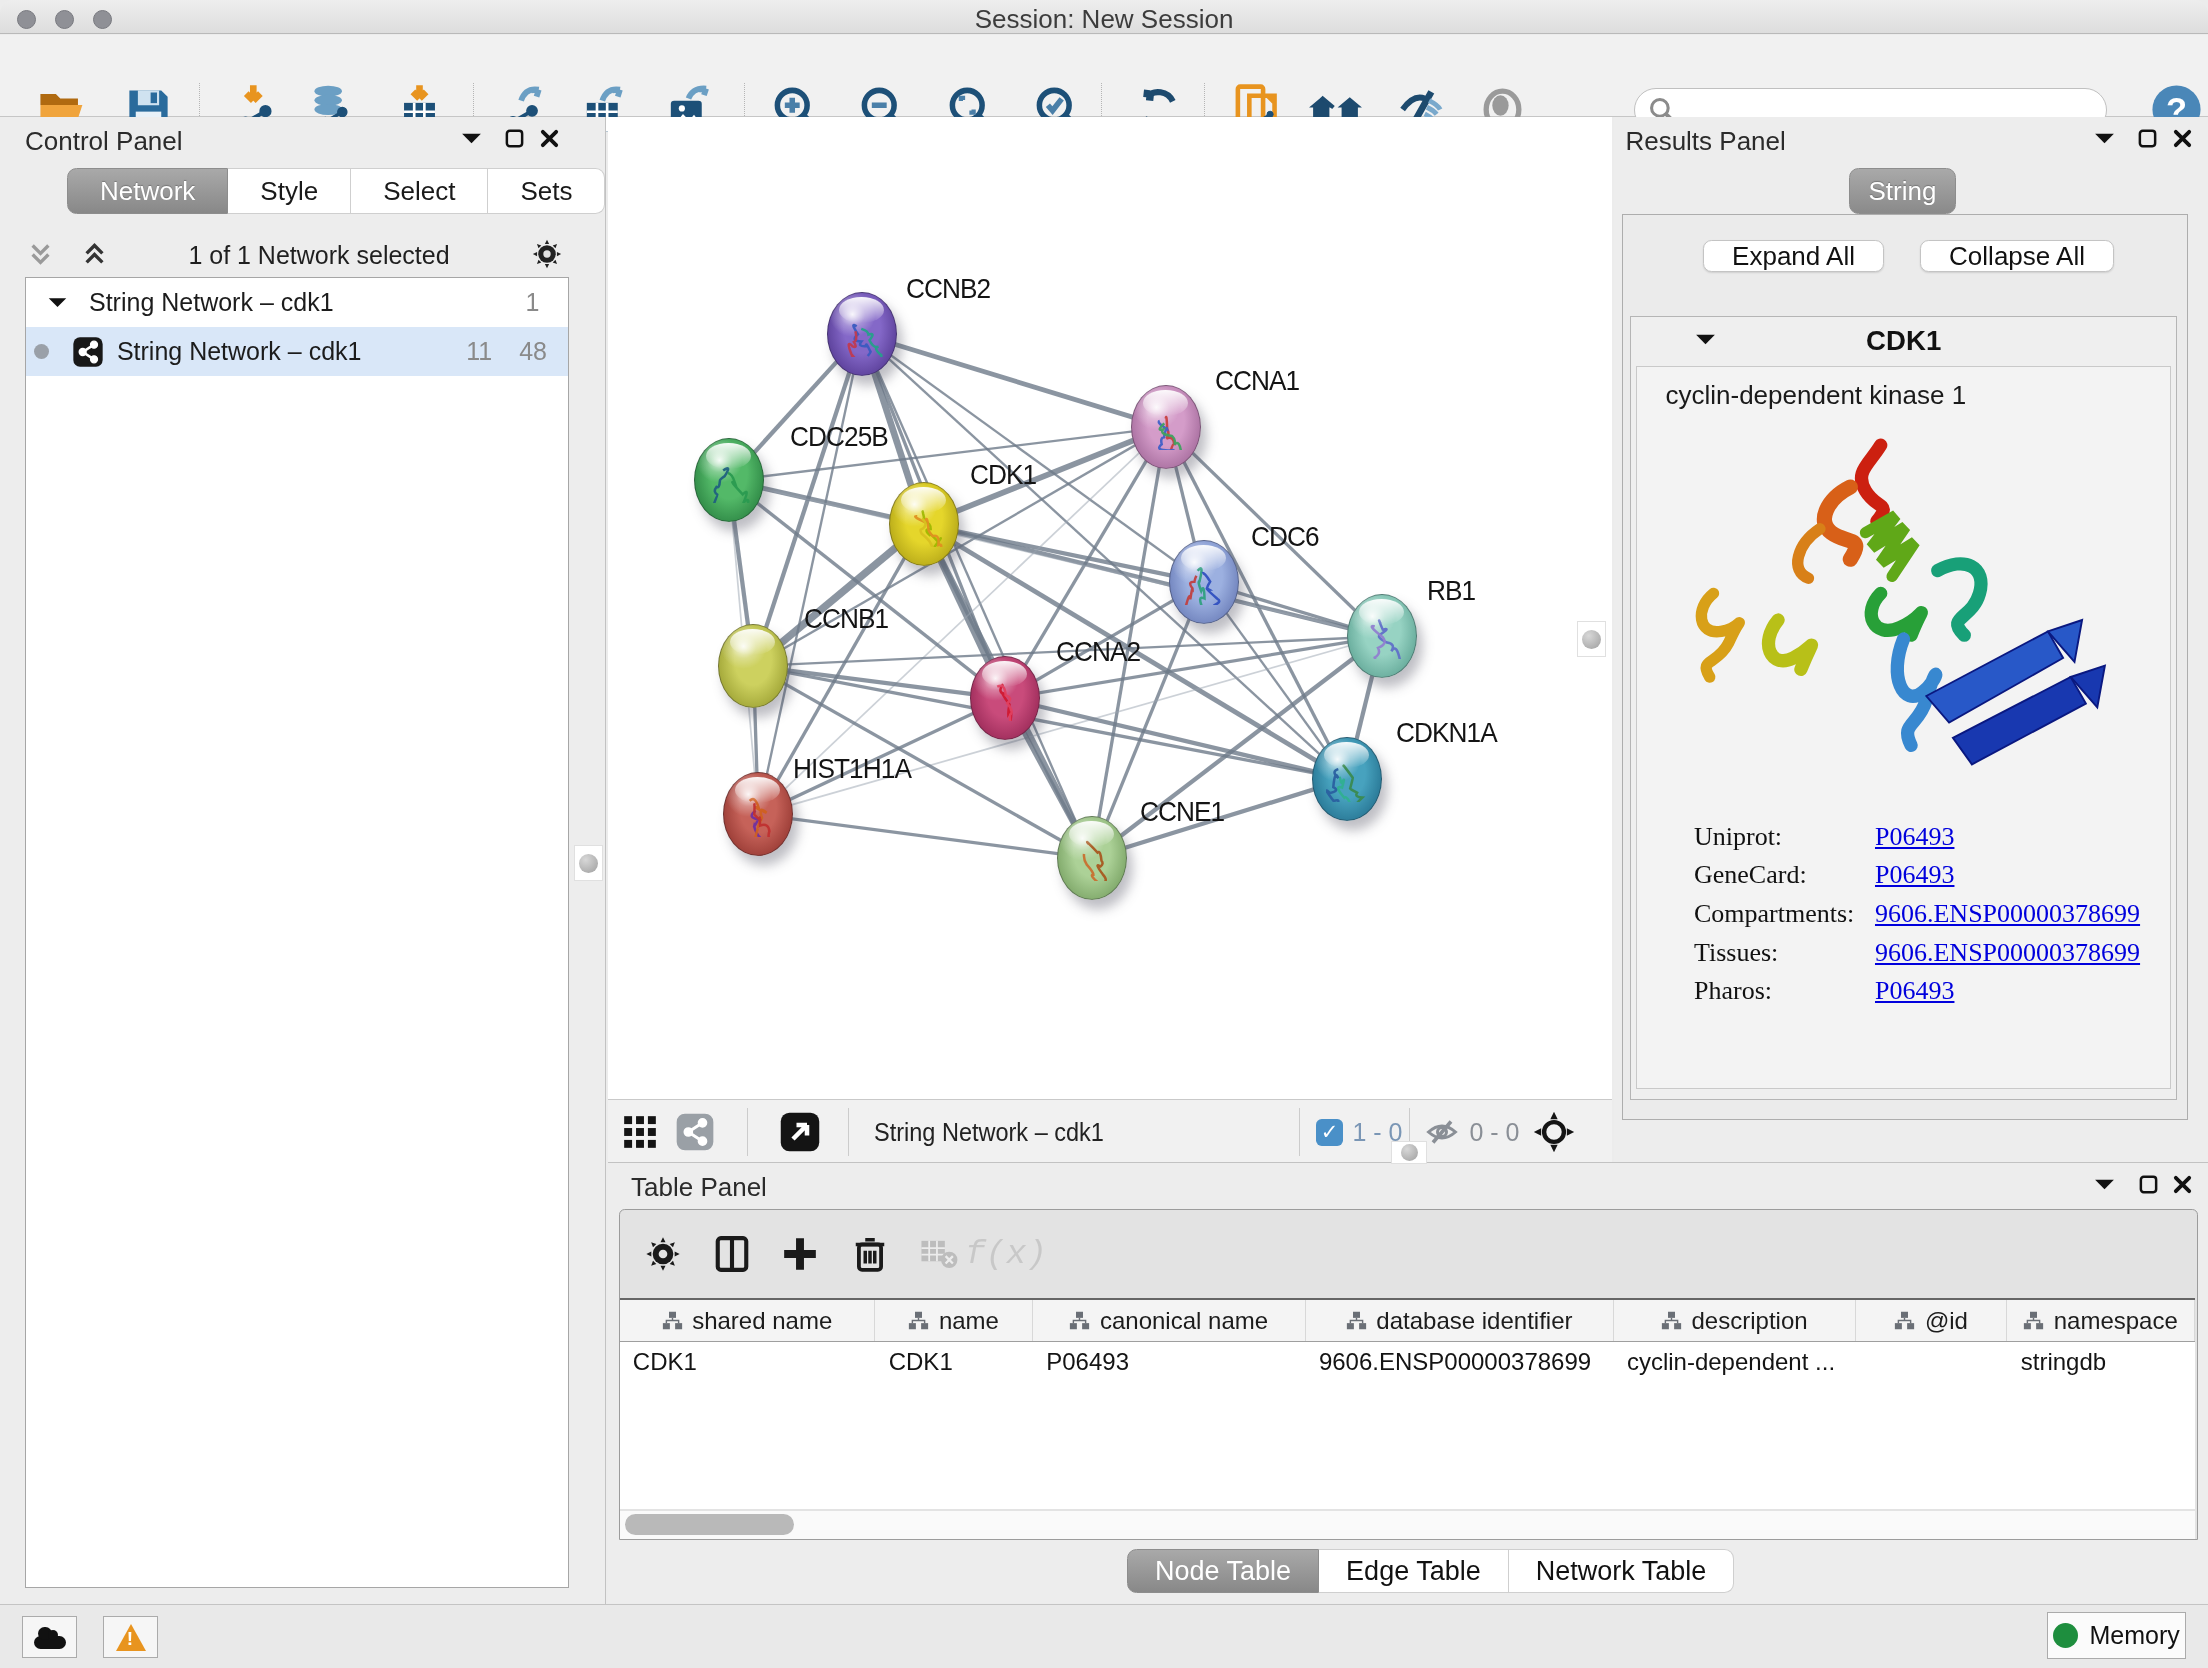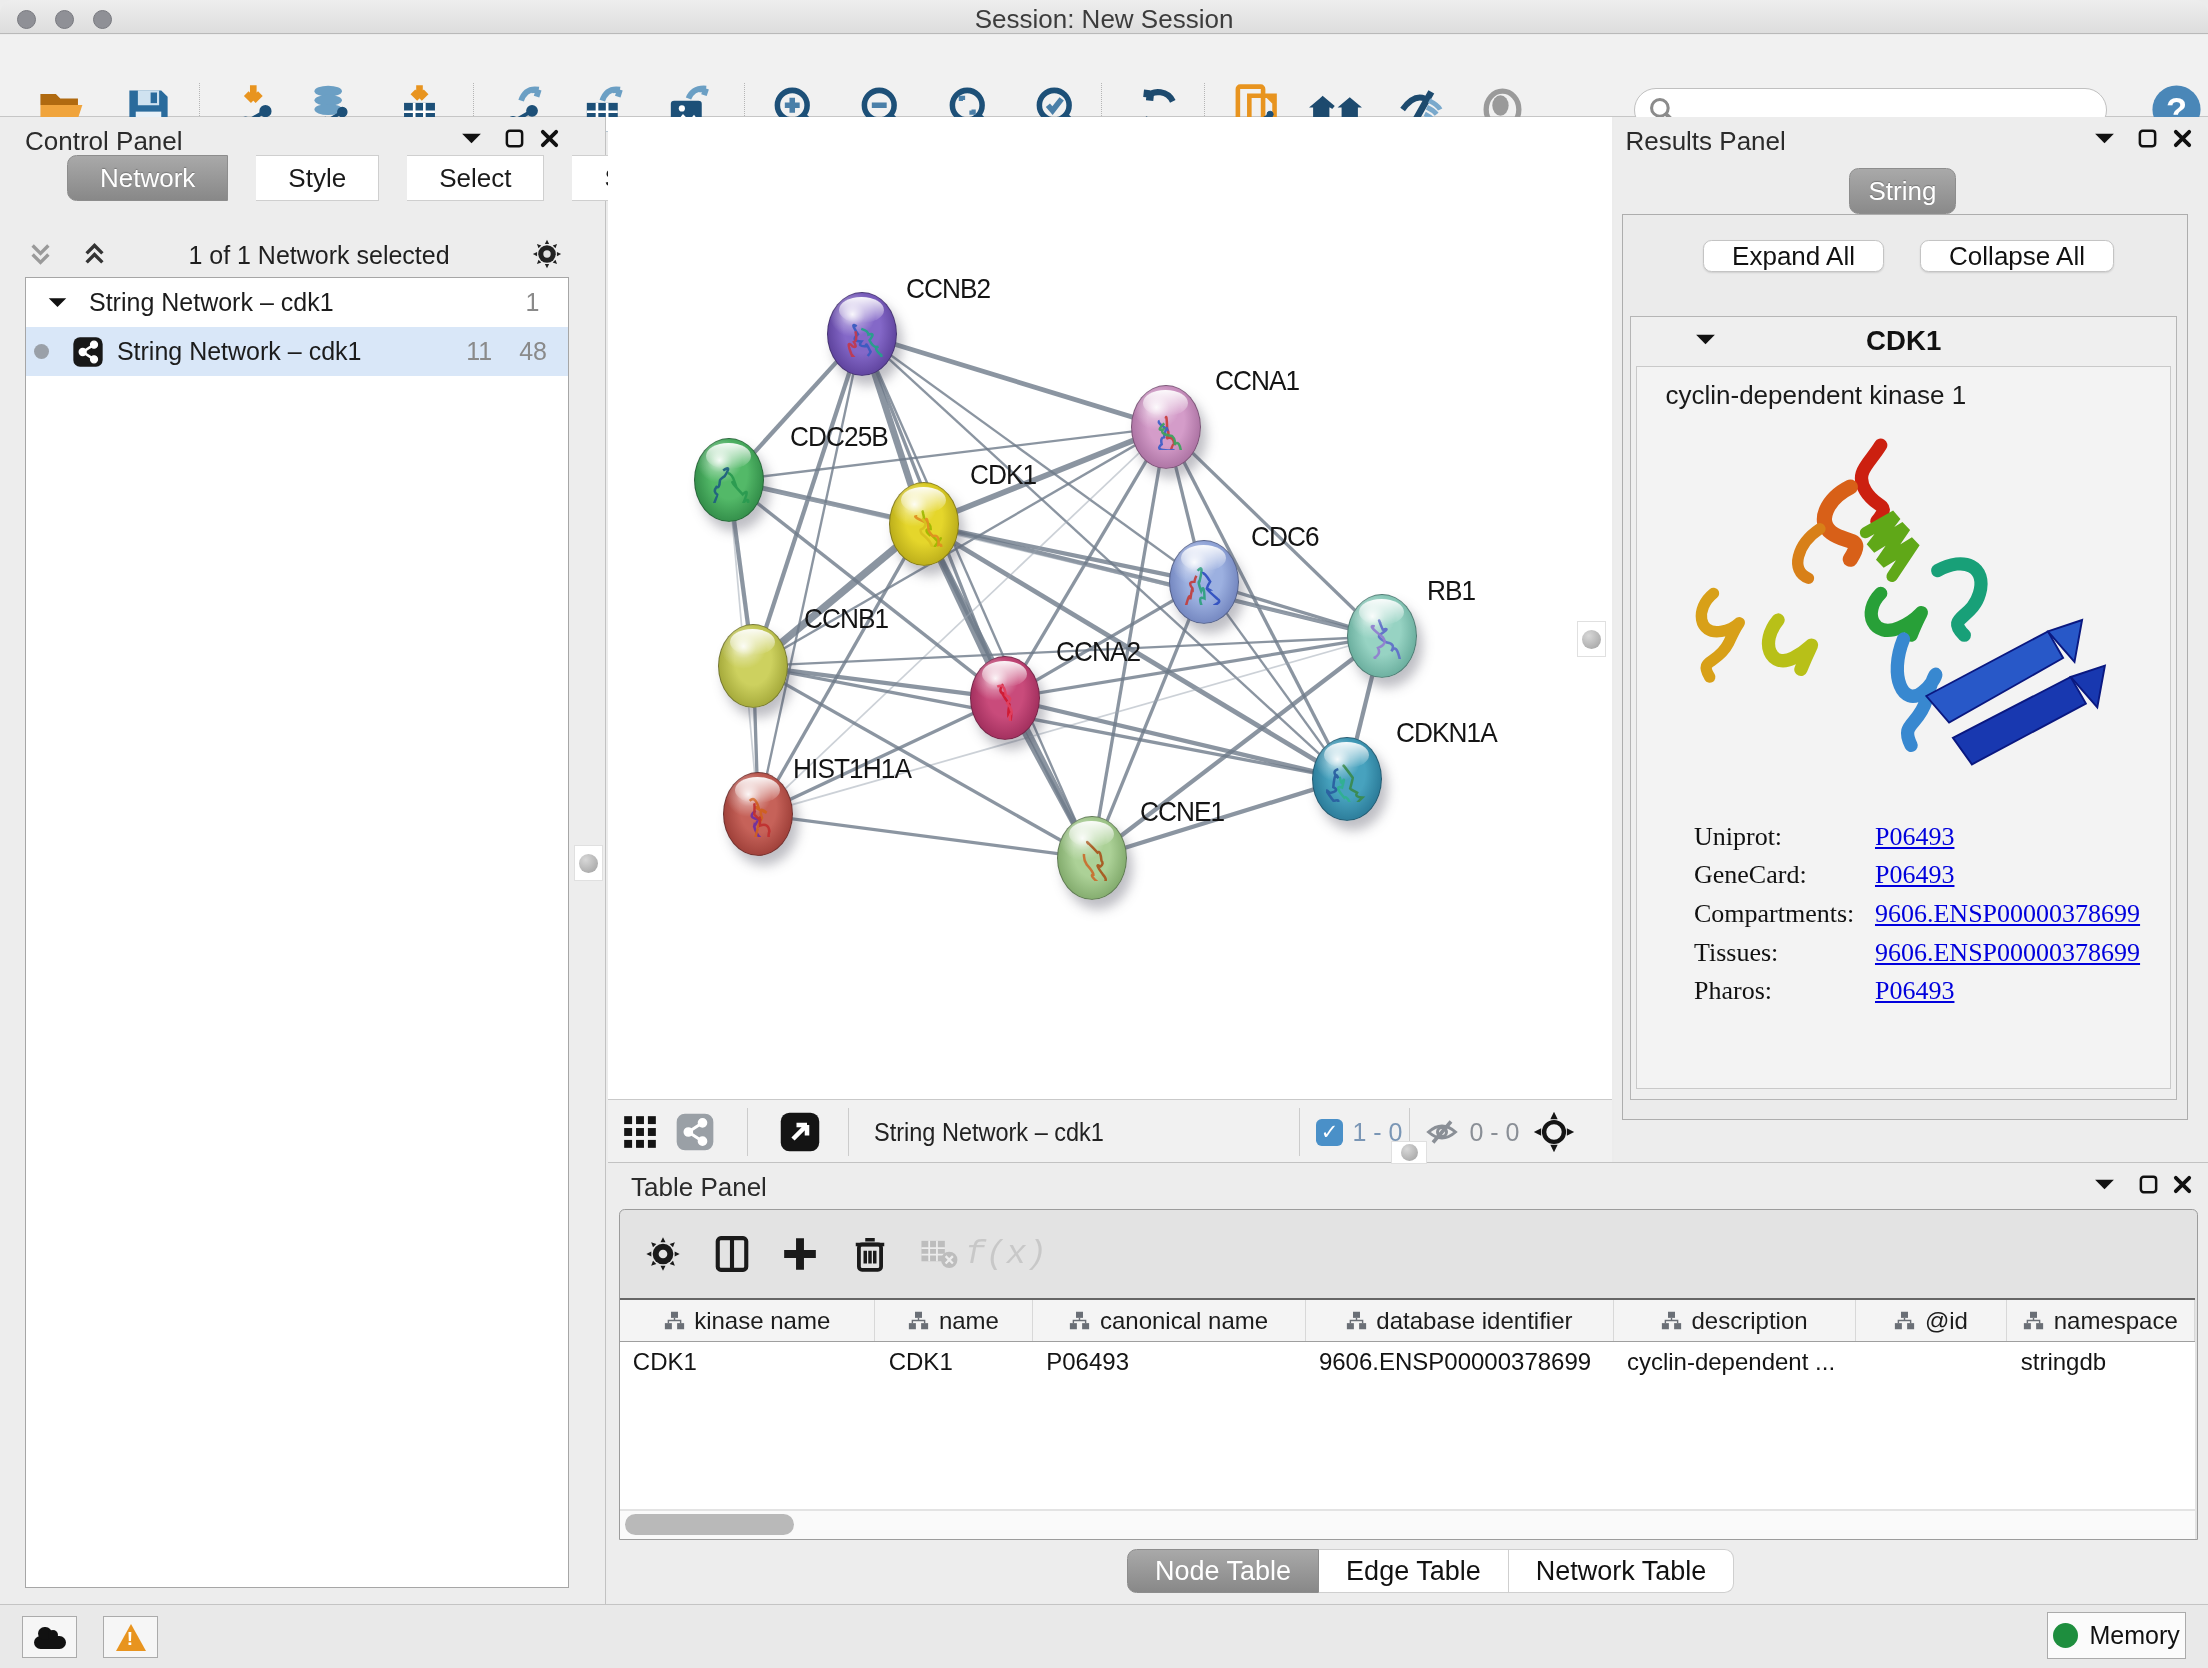--- a/index.html
+++ b/index.html
@@ -29,21 +29,21 @@
     background:transparent; font-family:"Liberation Sans",sans-serif; }
 
   
   .panel-title { position:absolute; font-size:26px; color:#2b2b2b; }
   .pbtn { position:absolute; width:32px; height:28.5px; display:flex; align-items:center;
     justify-content:center; color:#111; cursor:pointer; }
 
   
   .control-panel { position:absolute; left:0; top:117px; width:606px; height:1487px;
     background:#ededed; border-right:1.9px solid #c2c2c2; }
-  .cp-tabs { position:absolute; left:67px; top:38px; height:28px; display:flex;gap:28px; }
+  .cp-tabs { position:absolute; left:67px; top:51px; height:28px; display:flex; }
   .tab { height:46px; padding:0 32px; display:flex; align-items:center; justify-content:center;
     font-size:26px; color:#1a1a1a; background:#ffffff; border:1px solid #cfcfcf;
     border-left:none; cursor:pointer; }
   .tab:first-child { border-left:1px solid #cfcfcf; border-radius:9.5px 0 0 9.5px; }
   .tab:last-child { border-radius:0 9.5px 9.5px 0; }
   .tab.sel { background:linear-gradient(#a9a9a9,#888888); color:#fff; border-color:#8d8d8d;
     text-shadow:0 -1px 1px rgba(0,0,0,.25); }
   .cp-sub { position:absolute; left:0; top:112px; width:606px; height:53px; display:flex; align-items:center; }
   .chev { margin-left:27px; cursor:pointer; }
   .cp-status { flex:1; text-align:center; font-size:25px; color:#1f1f1f; }
@@ -723,21 +723,21 @@
       </div>
       <div class="tp-table">
         <div class="tp-hrow" id="table-head">
             <div class="tp-hcell" style="width: 260px;">
               <svg width="21" height="21" viewBox="0 0 24 24">
                 <rect x="8" y="2" width="8" height="7" fill="#6a6f76"></rect>
                 <rect x="1" y="15" width="8" height="7" fill="#6a6f76"></rect>
                 <rect x="15" y="15" width="8" height="7" fill="#6a6f76"></rect>
                 <path d="M12 9 v3 M12 12 H5 v3 M12 12 h7 v3" stroke="#6a6f76" stroke-width="1.6" fill="none"></path>
               </svg>
-              <span>kinase name</span>
+              <span>shared name</span>
             </div>
             <div class="tp-hcell" style="width: 160px;">
               <svg width="21" height="21" viewBox="0 0 24 24">
                 <rect x="8" y="2" width="8" height="7" fill="#6a6f76"></rect>
                 <rect x="1" y="15" width="8" height="7" fill="#6a6f76"></rect>
                 <rect x="15" y="15" width="8" height="7" fill="#6a6f76"></rect>
                 <path d="M12 9 v3 M12 12 H5 v3 M12 12 h7 v3" stroke="#6a6f76" stroke-width="1.6" fill="none"></path>
               </svg>
               <span>name</span>
             </div>

